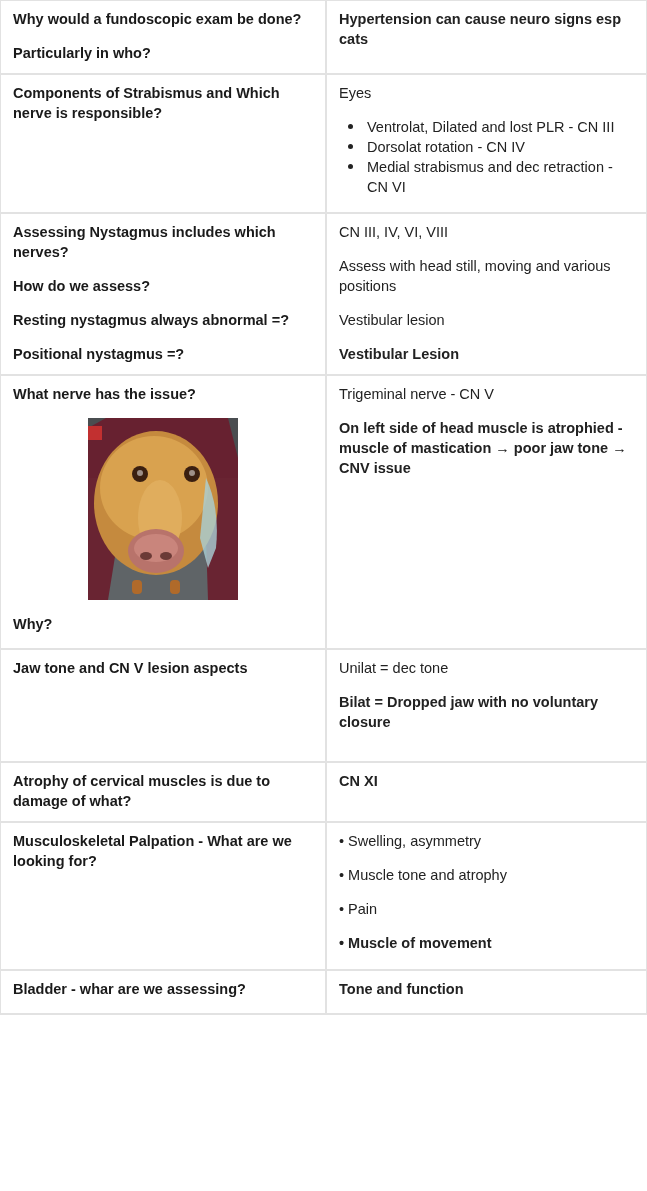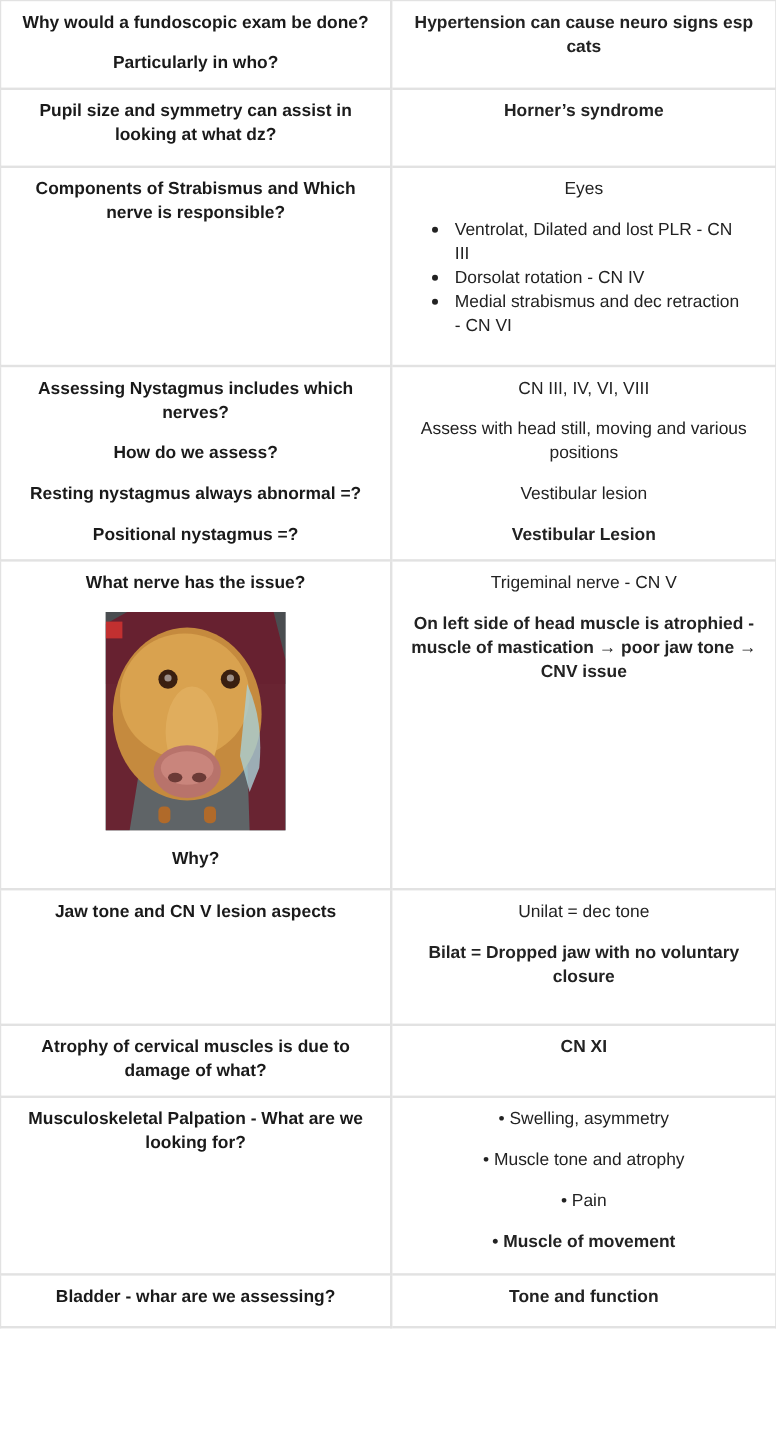--- a/index.html
+++ b/index.html
@@ -1,23 +1,23 @@
 <!DOCTYPE html>
 <html><head>
 <meta charset="utf-8">
 <style>
   html, body { margin: 0; padding: 0; background: #ffffff; }
   body { width: 647px; height: 1191px; overflow: hidden; font-family: "Liberation Sans", "DejaVu Sans", sans-serif; color: #1a1a1a; }
   table { border-collapse: collapse; width: 649px; margin-left: -1px; margin-top: -1px; table-layout: fixed; }
   td { border: 2px solid #e2e2e2; vertical-align: top; padding: 8px 12px 10px 12px; font-size: 14.5px; line-height: 20px; }
   td.q { width: 300px; font-weight: bold; }
   td.a { font-weight: normal; color: #222; }
-  p { margin: 0 0 14px 0; text-align: center; }
+  p { margin: 0 0 14px 0; }
   p:last-child { margin-bottom: 0; font-weight: bold; }
-  ul { margin: 12px; padding-left: 28px; list-style: none; }
+  ul { margin: 0; padding-left: 28px; list-style: none; }
   ul li { position: relative; }
   ul li::before { content: ""; position: absolute; left: -19px; top: 7px; width: 5px; height: 5px; border-radius: 50%; background: #222; }
   .img-wrap { display: flex; justify-content: center; margin: 4px 0 14px 0; padding-right: 0; }
   .dog-img { width: 150px; height: 182px; position: relative; overflow: hidden; background: #6b6f72; }
 </style>
 </head>
 <body>
 
 <table>
   <tbody>
@@ -25,28 +25,20 @@
     <tr style="height:73px">
       <td class="q">
         <p>Why would a fundoscopic exam be done?</p>
         <p>Particularly in who?</p>
       </td>
       <td class="a">
         <p>Hypertension can cause neuro signs esp cats</p>
       </td>
     </tr>
 
-    <tr style="height:65px">
-      <td class="q">
-        <p>Pupil size and symmetry can assist in looking at what dz?</p>
-      </td>
-      <td class="a">
-        <p>Horner’s syndrome</p>
-      </td>
-    </tr>
 
     <tr style="height:139px">
       <td class="q">
         <p>Components of Strabismus and Which nerve is responsible?</p>
       </td>
       <td class="a">
         <p>Eyes</p>
         <ul>
           <li>Ventrolat, Dilated and lost PLR - CN III</li>
           <li>Dorsolat rotation - CN IV</li>

